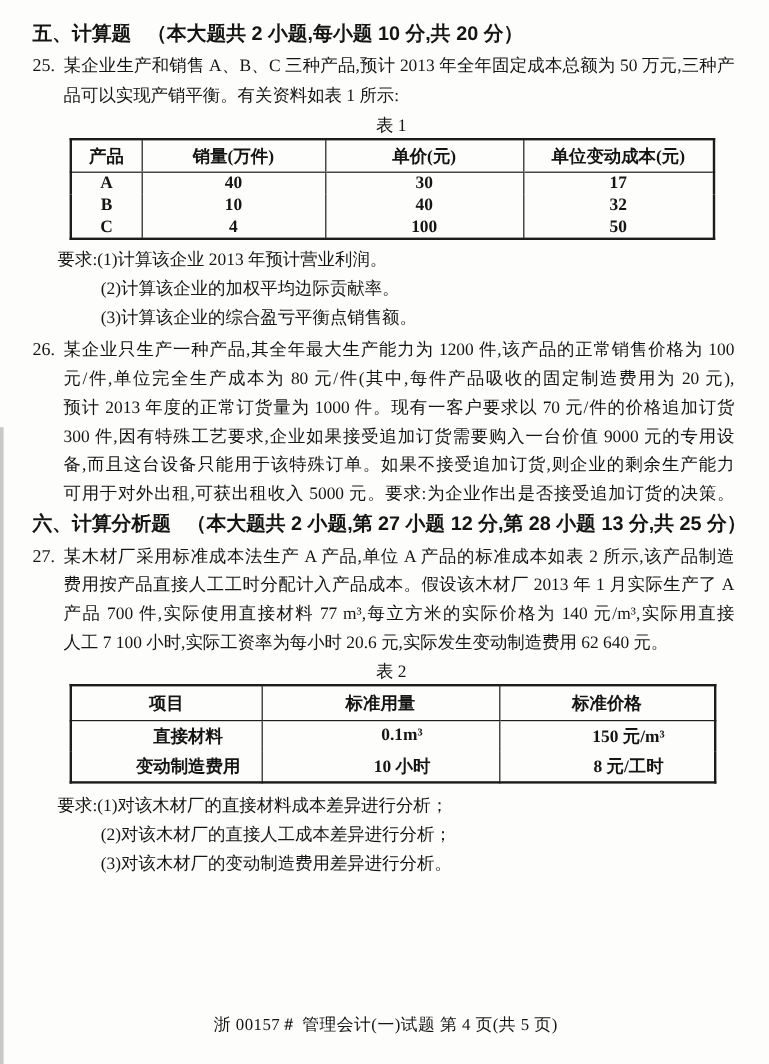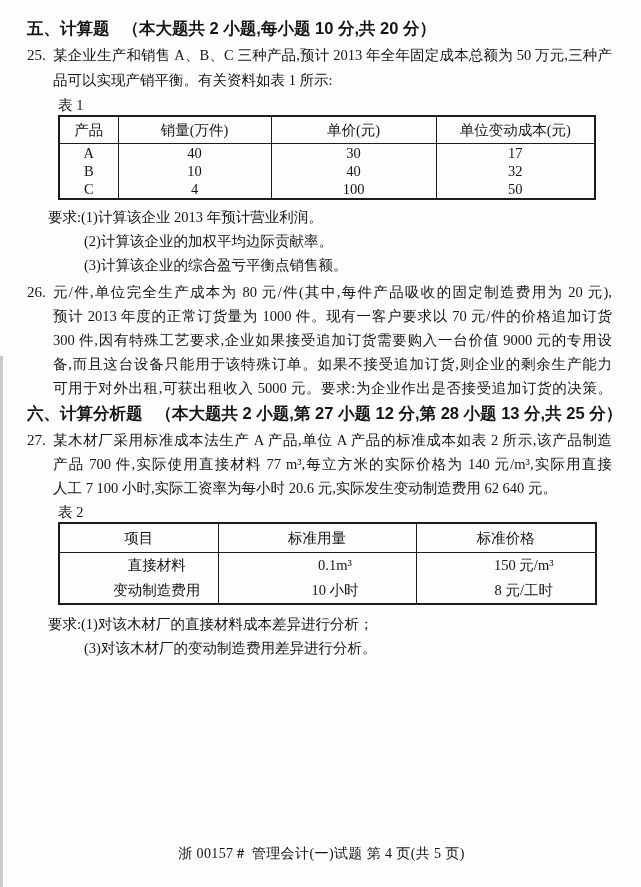--- a/index.html
+++ b/index.html
@@ -37,27 +37,27 @@
   .q26 .jline, .q27 .jline { line-height:24px; }
   .jline.short { text-align-last:left; }
 
   
   .req { padding-left:48px; font-size:14.5px; line-height:24px; }
   .req .req-sub { padding-left:36px; }
   .req25 { margin-top:5px; }
   .req27 { margin-top:7px; }
 
   
-  .tbl-caption { width:536px; margin:3px 0 1px 58px; font-size:14.5px; line-height:18px; }
+  .tbl-caption { width:536px; margin:3px 0 1px 58px; text-align:center; font-size:14.5px; line-height:18px; }
 
   
   table.exam { border-collapse:collapse; table-layout:fixed; margin-left:58px; border:2px solid #1c1c1c; }
   table.exam th, table.exam td {
     border:none; padding:0; text-align:center; vertical-align:middle;
-    font-size:14.5px; font-weight:normal;
+    font-size:14.5px; font-weight:bold;
   }
   table.exam th:not(:first-child), table.exam td:not(:first-child) { border-left:1.5px solid #1c1c1c; }
   table.exam thead th { border-bottom:1.5px solid #1c1c1c; }
   table.t1 { width:536px; }
   table.t1 thead th { height:26px; }
   table.t1 tbody td { height:18px; }
   table.t2 { width:537px; }
   table.t2 thead th { height:28px; }
   table.t2 tbody td { height:25px;padding-left:36px; }
 
@@ -128,34 +128,36 @@
   </table>
 
   <div class="req req25">
     <div>要求:(1)计算该企业 2013 年预计营业利润。</div>
     <div class="req-sub">(2)计算该企业的加权平均边际贡献率。</div>
     <div class="req-sub">(3)计算该企业的综合盈亏平衡点销售额。</div>
   </div>
 
   <div class="question q26">
     <span class="qnum">26.</span>
+    <div class="jline">某企业只生产一种产品,其全年最大生产能力为 1200 件,该产品的正常销售价格为 100</div>
     <div class="jline">元/件,单位完全生产成本为 80 元/件(其中,每件产品吸收的固定制造费用为 20 元),</div>
     <div class="jline">预计 2013 年度的正常订货量为 1000 件。现有一客户要求以 70 元/件的价格追加订货</div>
     <div class="jline">300 件,因有特殊工艺要求,企业如果接受追加订货需要购入一台价值 9000 元的专用设</div>
     <div class="jline">备,而且这台设备只能用于该特殊订单。如果不接受追加订货,则企业的剩余生产能力</div>
     <div class="jline">可用于对外出租,可获出租收入 5000 元。要求:为企业作出是否接受追加订货的决策。</div>
   </div>
 
   <div class="sec-header sec6">
     <span class="sec-title">六、计算分析题</span><span class="sec-meta">（本大题共 2 小题,第 27 小题 12 分,第 28 小题 13 分,共 25 分）</span>
   </div>
 
   <div class="question q27">
     <span class="qnum">27.</span>
     <div class="jline">某木材厂采用标准成本法生产 A 产品,单位 A 产品的标准成本如表 2 所示,该产品制造</div>
+    <div class="jline">费用按产品直接人工工时分配计入产品成本。假设该木材厂 2013 年 1 月实际生产了 A</div>
     <div class="jline">产品 700 件,实际使用直接材料 77 m³,每立方米的实际价格为 140 元/m³,实际用直接</div>
     <div class="jline short">人工 7 100 小时,实际工资率为每小时 20.6 元,实际发生变动制造费用 62 640 元。</div>
   </div>
 
   <div class="tbl-caption">表 2</div>
 
   <table class="exam t2">
     <colgroup>
         <col style="width:159px">
         <col style="width:198px">
@@ -177,18 +179,19 @@
       <tr>
         <td>变动制造费用</td>
         <td>10 小时</td>
         <td>8 元/工时</td>
       </tr>
     </tbody>
   </table>
 
   <div class="req req27">
     <div>要求:(1)对该木材厂的直接材料成本差异进行分析；</div>
+    <div class="req-sub">(2)对该木材厂的直接人工成本差异进行分析；</div>
     <div class="req-sub">(3)对该木材厂的变动制造费用差异进行分析。</div>
   </div>
 
   <div class="footer">浙 00157＃ 管理会计(一)试题  第 4 页(共 5 页)</div>
 
 </div>
 
 </body></html>

